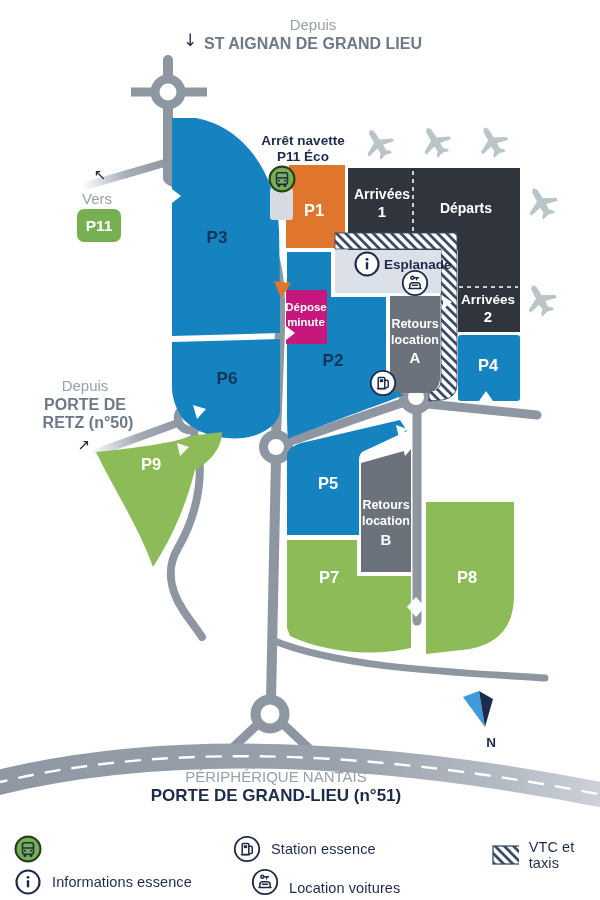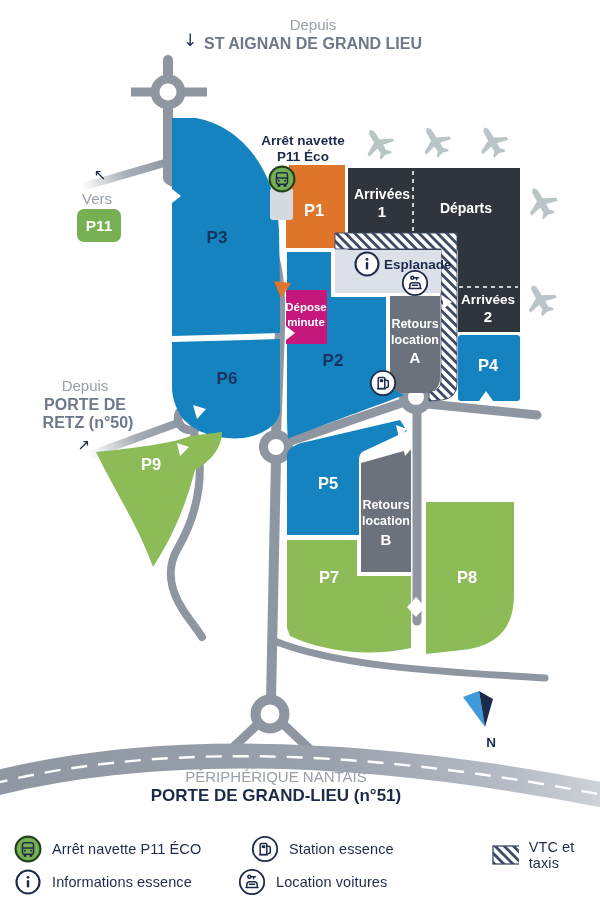--- a/index.html
+++ b/index.html
@@ -215,35 +215,34 @@
     <text x="276" y="801" text-anchor="middle" class="t-navy" font-size="17">PORTE DE GRAND-LIEU (n°51)</text>
   </g>
 </svg>
 
 
 <div>
   <div class="legend-item" style="left:14px;top:835px;">
     <svg width="28" height="28">
           <use href="#g-shuttle"></use>
         </svg>
-    <span>Arrêt navette P11 ÉCO</span>
   </div>
   <div class="legend-item" style="left:14px;top:868px;">
     <svg width="28" height="28">
           <use href="#g-info"></use>
         </svg>
     <span>Informations essence</span>
   </div>
-  <div class="legend-item" style="left:251px;top:835px;">
+  <div class="legend-item" style="left:233px;top:835px;">
     <svg width="28" height="28">
           <use href="#g-fuel"></use>
         </svg>
     <span>Station essence</span>
   </div>
-  <div class="legend-item" style="left:238px;top:868px;">
+  <div class="legend-item" style="left:251px;top:868px;align-items:flex-end;">
     <svg width="28" height="28">
           <use href="#g-rental"></use>
         </svg>
     <span>Location voitures</span>
   </div>
   <div class="legend-item" style="left:480px;top:839px;padding-left:12px;">
     <svg width="30" height="20">
       <rect x="1" y="1" width="28" height="18" fill="url(#hatch)" stroke="#3e4b66" stroke-width="1.3"></rect>
     </svg>
     <span>VTC et taxis</span>

